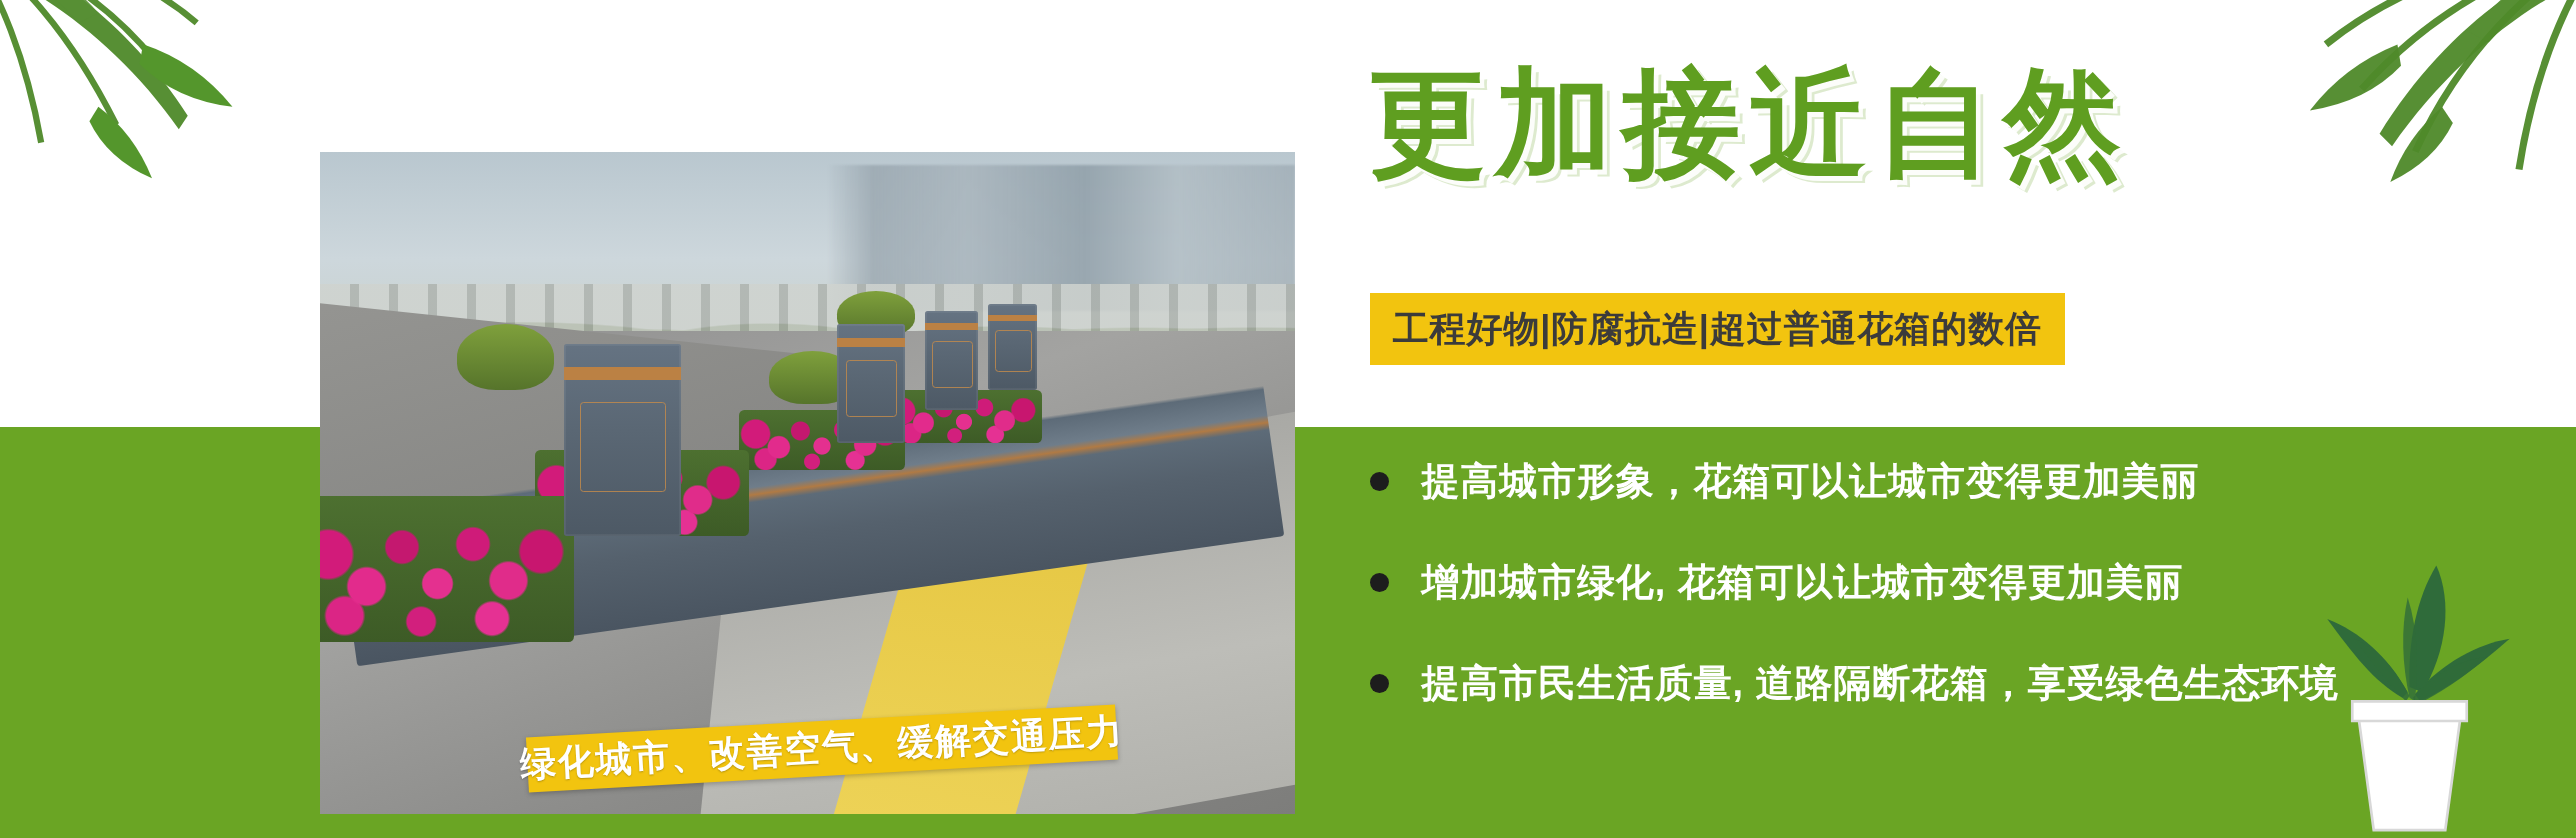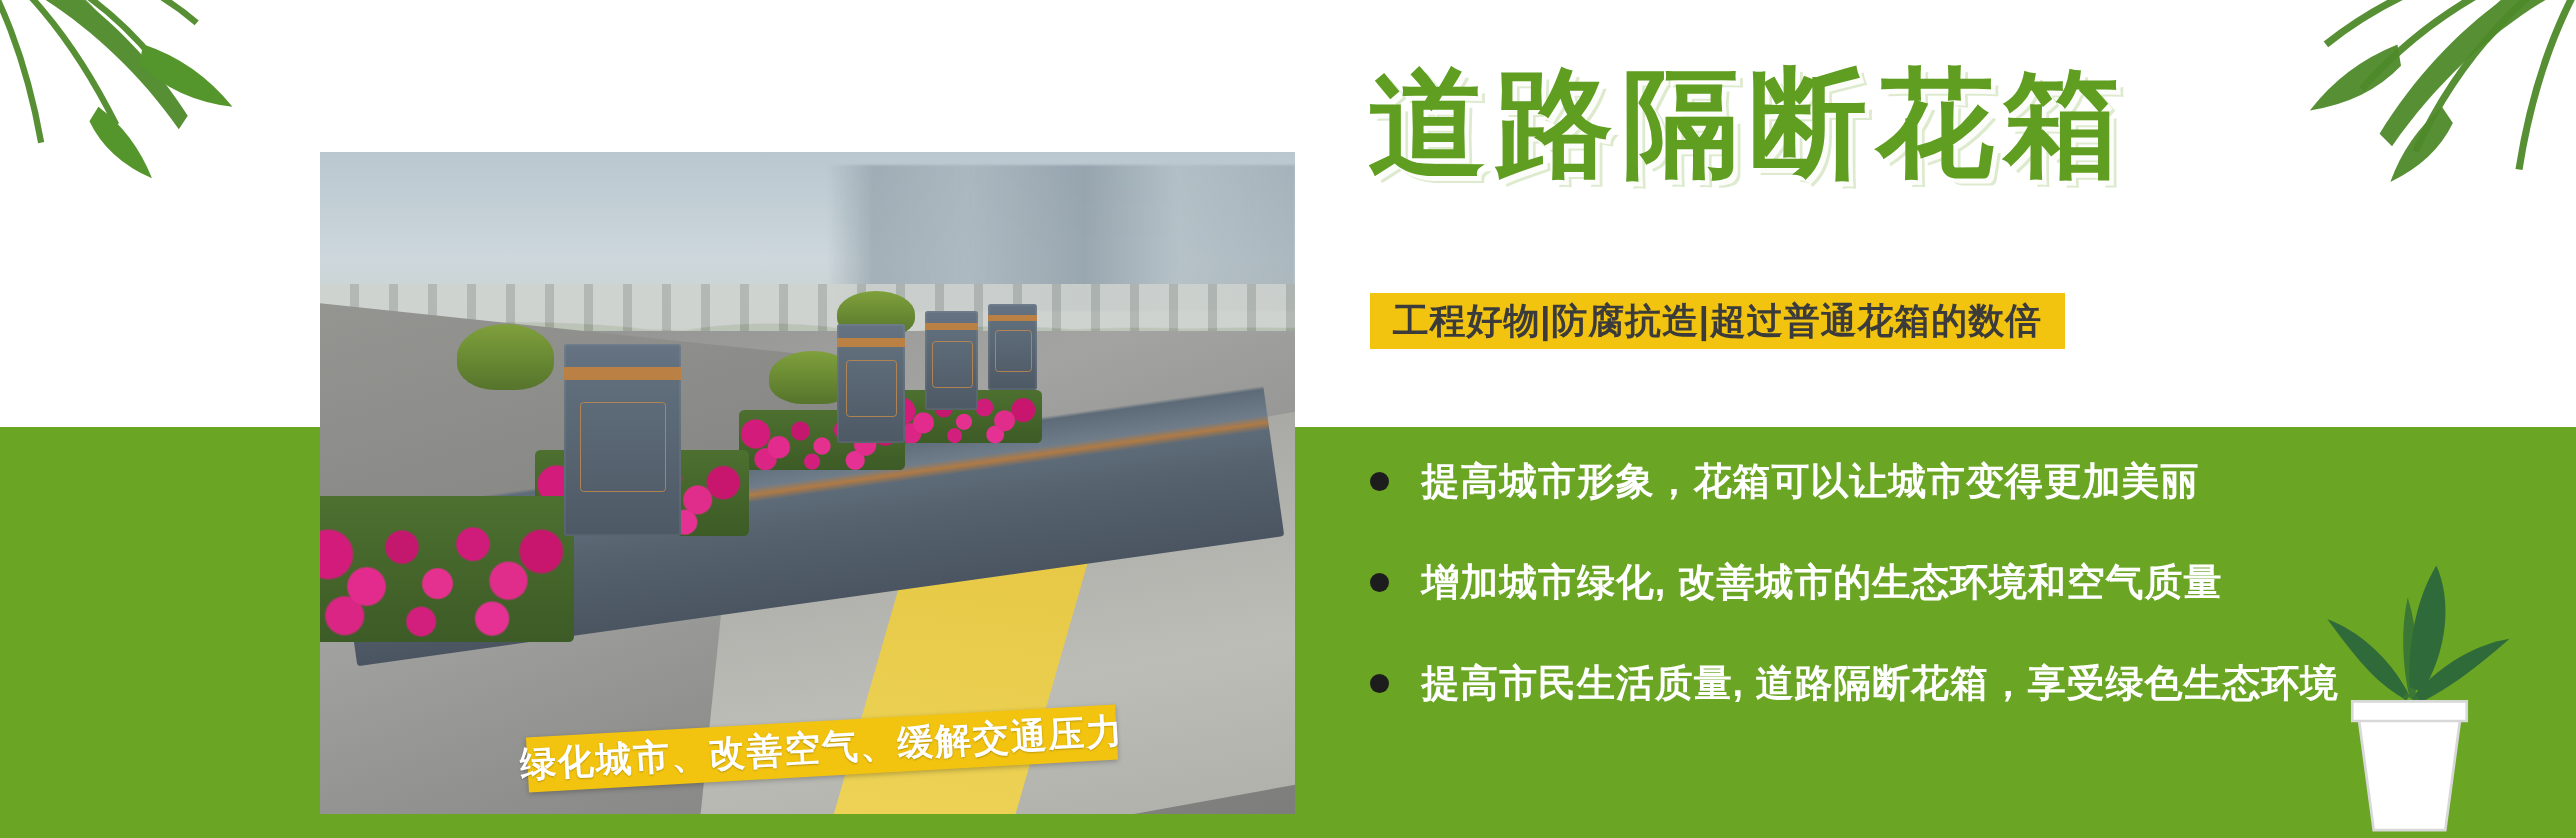--- a/index.html
+++ b/index.html
@@ -185,21 +185,21 @@
     color: #5f9e20;
     letter-spacing: 9px;
     line-height: 1;
     text-shadow: 4.5px 4.5px 0 rgba(255,255,255,0.9), 7.2px 7.2px 0 rgba(120,170,60,0.25);
     white-space: nowrap;
   }
   .subtitle-chip {
     position: absolute;
     left: 19.7px;
     top: 293px;
-    height: 56px;
+    height: 72px;
     background: #f2c40f;
     display: flex;
     align-items: center;
     padding: 0 23px;
     box-sizing: border-box;
   }
   .subtitle-chip span {
     font-size: 36px;
     font-weight: bold;
     color: #3b3b3b;
@@ -323,34 +323,34 @@
         </div>
 
       <div class="photo-caption">
         <span>绿化城市、改善空气、缓解交通压力</span>
       </div>
     </div>
   </div>
 
   <div class="right-col">
 
-    <div class="title">道路隔断花箱</div>
+    <div class="title">更加接近自然</div>
 
     <div class="subtitle-chip">
       <span>工程好物|防腐抗造|超过普通花箱的数倍</span>
     </div>
 
     <div class="bullets">
       <div class="bullet">
         <div class="dot"></div>
         <div class="bullet-text">提高城市形象，花箱可以让城市变得更加美丽</div>
       </div>
       <div class="bullet">
         <div class="dot"></div>
-        <div class="bullet-text">增加城市绿化, 改善城市的生态环境和空气质量</div>
+        <div class="bullet-text">增加城市绿化, 花箱可以让城市变得更加美丽</div>
       </div>
       <div class="bullet">
         <div class="dot"></div>
         <div class="bullet-text">提高市民生活质量, 道路隔断花箱，享受绿色生态环境</div>
       </div>
     </div>
 
     <svg class="pot-plant" viewBox="0 0 240 340">
       <g fill="#2f6b3a">
         <path d="M120 170 C 118 120 128 70 150 34 C 168 74 162 130 134 176 Z"></path>

